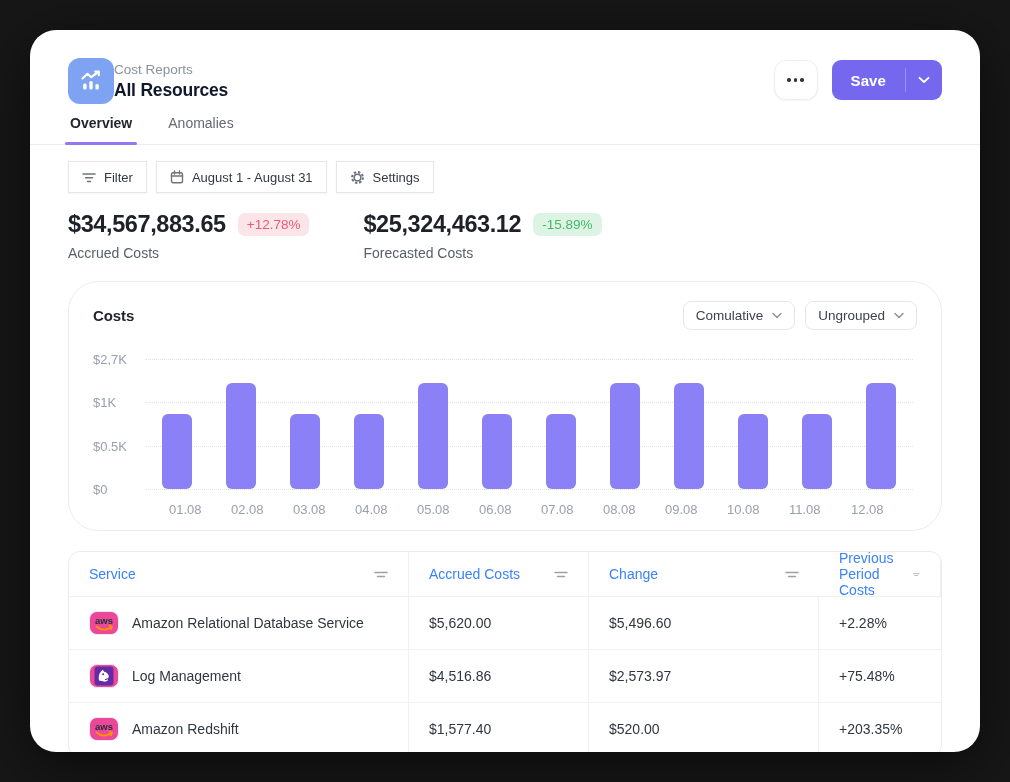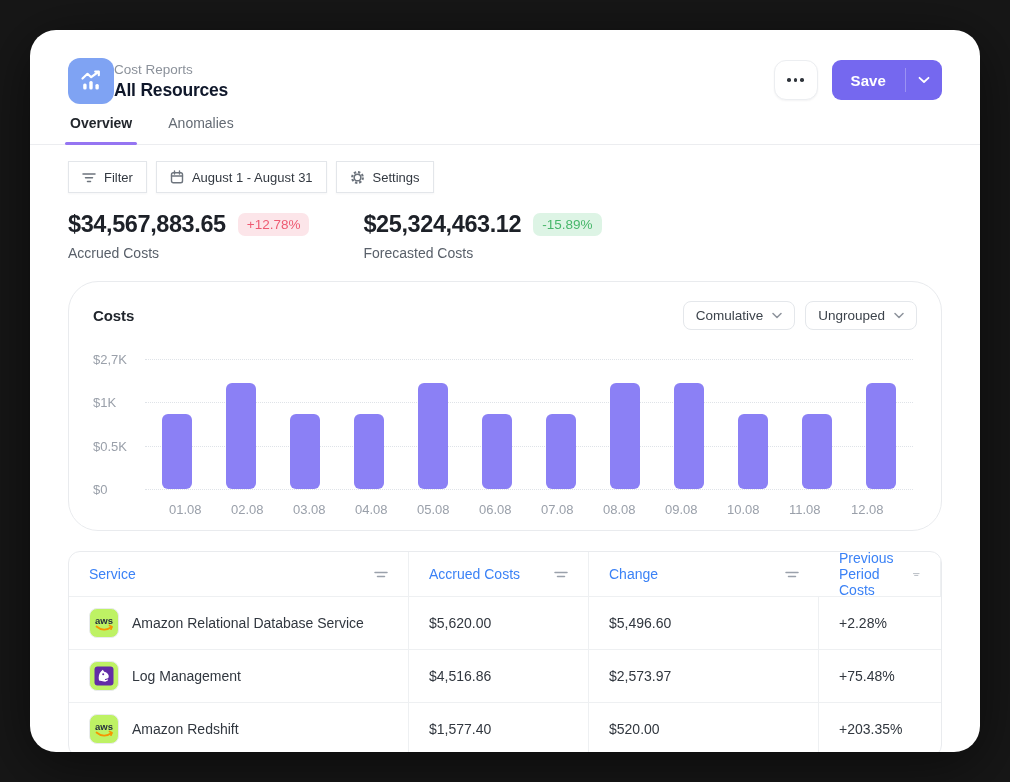--- a/index.html
+++ b/index.html
@@ -90,21 +90,21 @@
     display:flex; align-items:center; gap:8px; padding:0 20px;
     border-bottom:1px solid #eef0f2; border-right:1px solid #eef0f2;
     font-size:14px; color:#31373f;
   }
   .tcell.last-col { border-right:none; }
   .tcell.header { height:45px; color:#3b82f6; font-weight:500; }
   .tcell.body { height:53px; }
   .tcell.service { gap:13px; }
   .sort-icon { margin-left:2px; }
   .svc-icon {
-    width:30px; height:30px; border-radius:8px; border:1px solid #e9ebee; background:#bef264;
+    width:30px; height:24px; border-radius:8px; border:1px solid #e9ebee; background:#ec4899;
     display:flex; align-items:center; justify-content:center; flex:0 0 auto; overflow:hidden;
   }
 </style>
 </head>
 <body>
 
 <div class="window">
 
   <div class="header">
     <div class="header-left">

